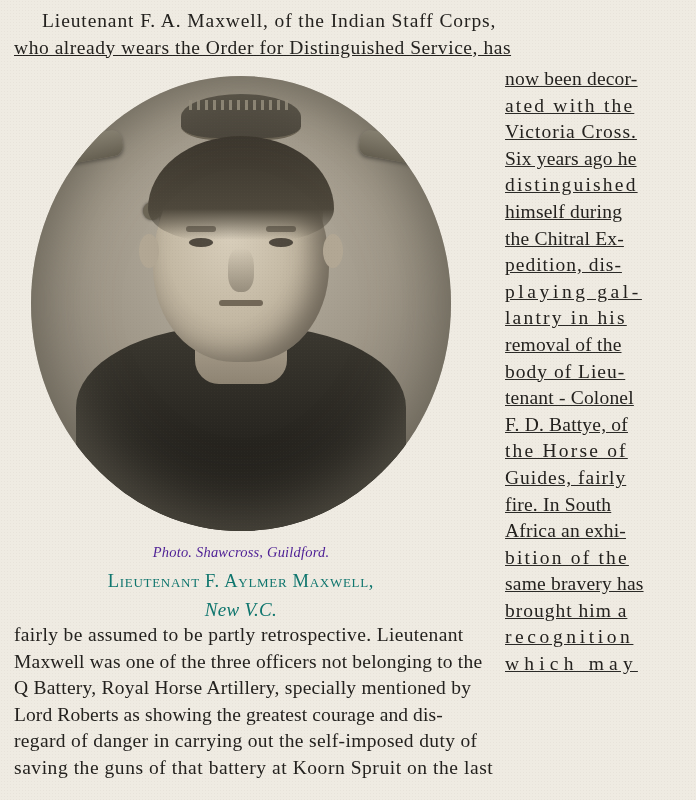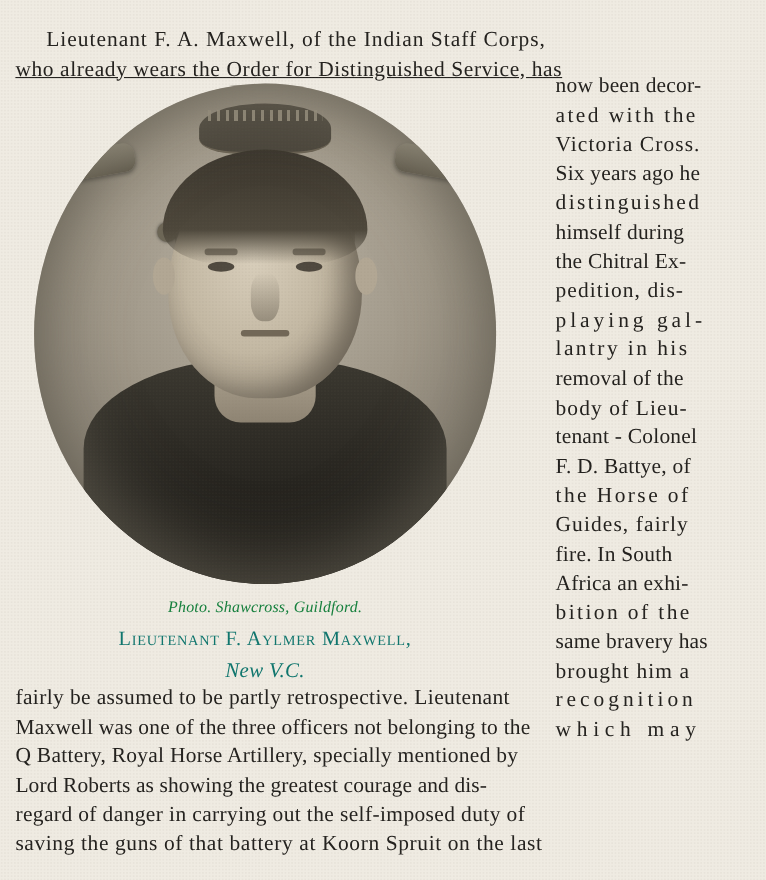--- a/index.html
+++ b/index.html
@@ -36,21 +36,20 @@
     top: 8px;
     width: 668px;
   }
   .lead .ln {
     display: block;
     white-space: nowrap;
   }
   .lead .ln1 {
     text-indent: 28px;
     letter-spacing: 0.9px;
-    margin-top: 16px;
   }
   .lead .ln2 {
     letter-spacing: 0.55px;
     text-decoration: underline;
   }
   
   .figure {
     position: absolute;
     left: 26px;
     top: 68px;
@@ -230,21 +229,21 @@
     border-radius: 50%;
     box-shadow: inset 0 0 60px 18px rgba(120,114,100,0.55);
     pointer-events: none;
   }
   .credit {
     margin-top: 6px;
     text-align: center;
     font-family: "Liberation Serif", serif;
     font-style: italic;
     font-size: 14.5px;
-    color: #15803d;
+    color: #4c1d95;
     letter-spacing: 0.2px;
   }
   .caption {
     margin-top: 10px;
     text-align: center;
     font-size: 17px;
     letter-spacing: 0.6px;
     color: #0f766e;
   }
   .caption .smallcaps {
@@ -258,20 +257,21 @@
     font-size: 19px;
     letter-spacing: 0.3px;
     font-style: italic;
   }
   
   .rightcol {
     position: absolute;
     left: 505px;
     top: 66px;
     width: 178px;
+    text-decoration: underline;
   }
   .rightcol .rl {
     display: block;
     font-size: 19.5px;
     line-height: 26.6px;
     white-space: nowrap;
     color: #23211e;
   }
   .rightcol .sp1 { letter-spacing: 0.2px; }
   .rightcol .sp2 { letter-spacing: 1.0px; }

